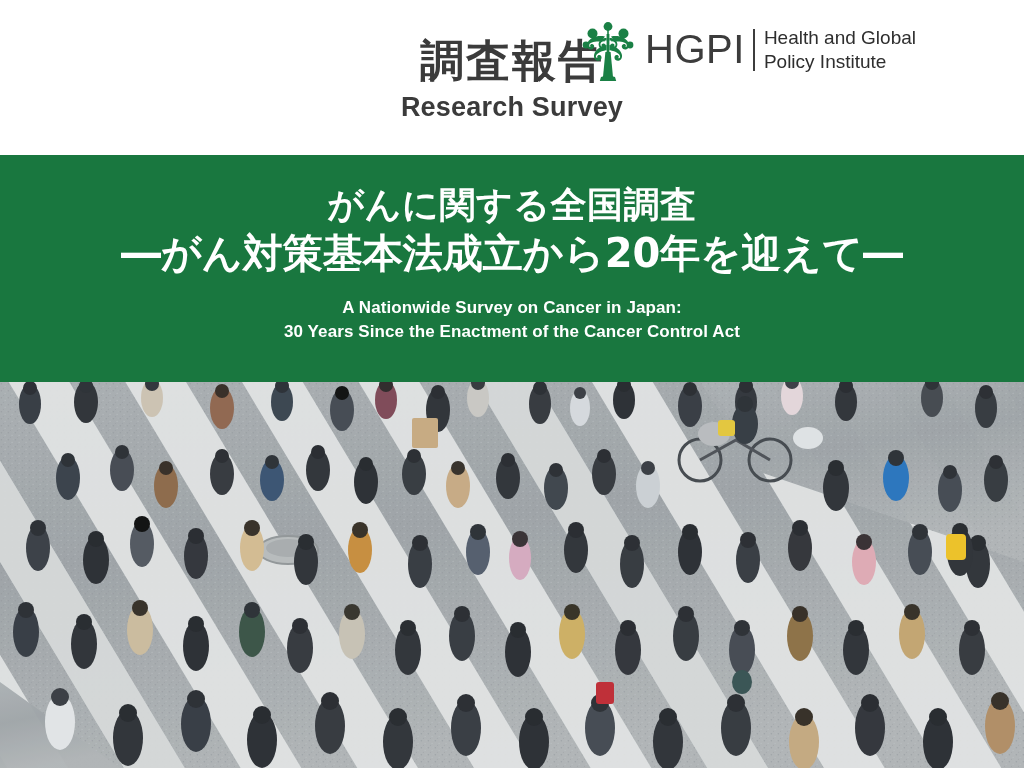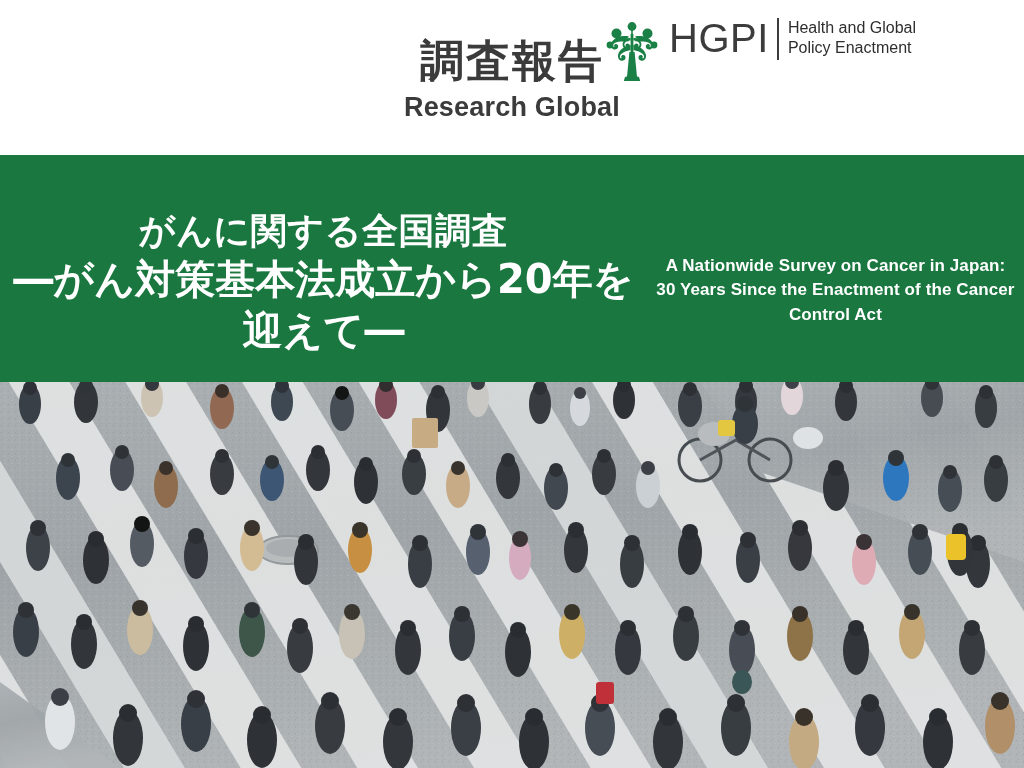--- a/index.html
+++ b/index.html
@@ -44,21 +44,21 @@
     letter-spacing:0.2px;
     line-height:1.1;
     display:block;
     margin-top:9px;
   }
 
   
   .logo {
     position:absolute;
     right:34px; top:18px;
-    display:flex; align-items:flex-start;
+    display:flex; align-items:center;
     height:64px;
   }
   .logo-mark {
     width:62px; height:64px;
     display:block;
     flex:0 0 auto;
   }
   .logo-word {
     font-family:"Liberation Sans", sans-serif;
     font-size:40px;
@@ -70,36 +70,36 @@
     padding-bottom:3px;
   }
   .logo-divider {
     width:2px; height:42px;
     background:#3c3c3c;
     margin:0 9px 0 8px;
     flex:0 0 auto;
   }
   .logo-sub {
     font-family:"Liberation Sans", sans-serif;
-    font-size:16px;
+    font-size:19px;
     font-weight:400;
     color:#2e2e2e;
     line-height:1.25;
     white-space:nowrap;
   }
   .logo-sub span { display:block; }
 
   
   .banner {
     position:absolute;
     left:0; top:155px;
     width:1024px; height:227px;
     background:#19773f;
     display:flex;
-    flex-direction:row;
+    flex-direction:column;
     align-items:center;
     justify-content:flex-start;
     padding-top:27px;
   }
   .banner-title-ja {
     font-family:"DejaVu Sans", sans-serif;
     color:#ffffff;
     font-weight:700;
     font-size:36px;
     line-height:1.28;
@@ -132,21 +132,21 @@
 </style>
 </head>
 <body>
 
 <div class="page">
 
   <div class="header">
 
     <div class="header-title-block">
       <span class="report-title-ja">調査報告</span>
-      <span class="report-title-en">Research Global</span>
+      <span class="report-title-en">Research Survey</span>
     </div>
 
     <div class="logo">
       <svg class="logo-mark" viewBox="0 0 62 64">
         <g fill="#1a8045">
 
           <path d="M28.4 34 h5.2 l2.6 27 h-10.4 z"></path>
 
           <path d="M29.6 16 h2.8 v20 h-2.8 z"></path>
 
@@ -172,21 +172,21 @@
           <path d="M18 18 c3 2 6 3 10 3.5 l-.4 2 c-4.5 -.6 -7.8 -1.8 -11 -4 z"></path>
           <path d="M44 18 c-3 2 -6 3 -10 3.5 l.4 2 c4.5 -.6 7.8 -1.8 11 -4 z"></path>
 
           <path d="M24 59 q7 -3 14 0 l1.2 4 h-16.4 z"></path>
         </g>
       </svg>
       <div class="logo-word">HGPI</div>
       <div class="logo-divider"></div>
       <div class="logo-sub">
         <span>Health and Global</span>
-        <span>Policy Enactment</span>
+        <span>Policy Institute</span>
       </div>
     </div>
   </div>
 
   <div class="banner">
     <div class="banner-title-ja">
       <span class="line1">がんに関する全国調査</span>
       <span class="line2">―がん対策基本法成立から20年を迎えて―</span>
     </div>
     <div class="banner-sub-en">

